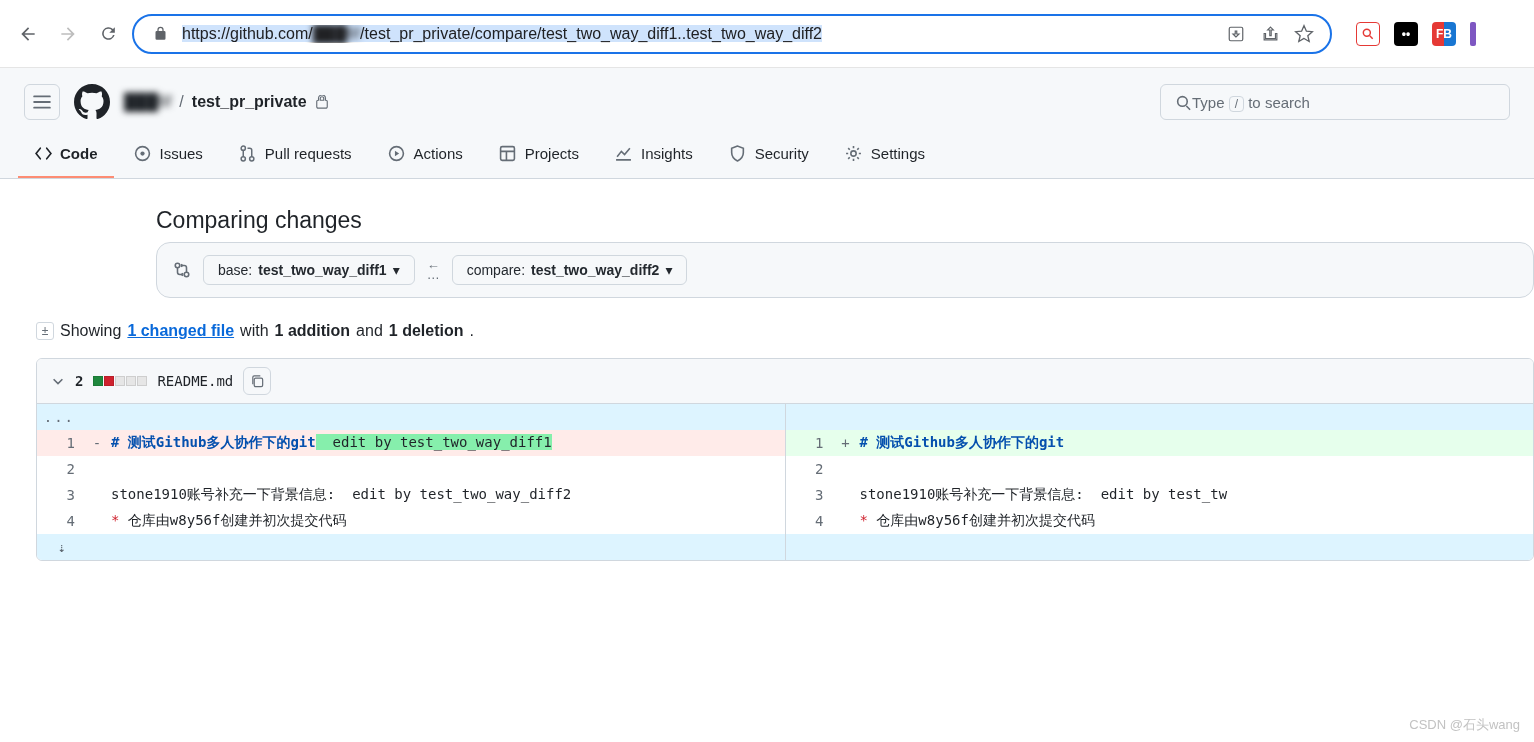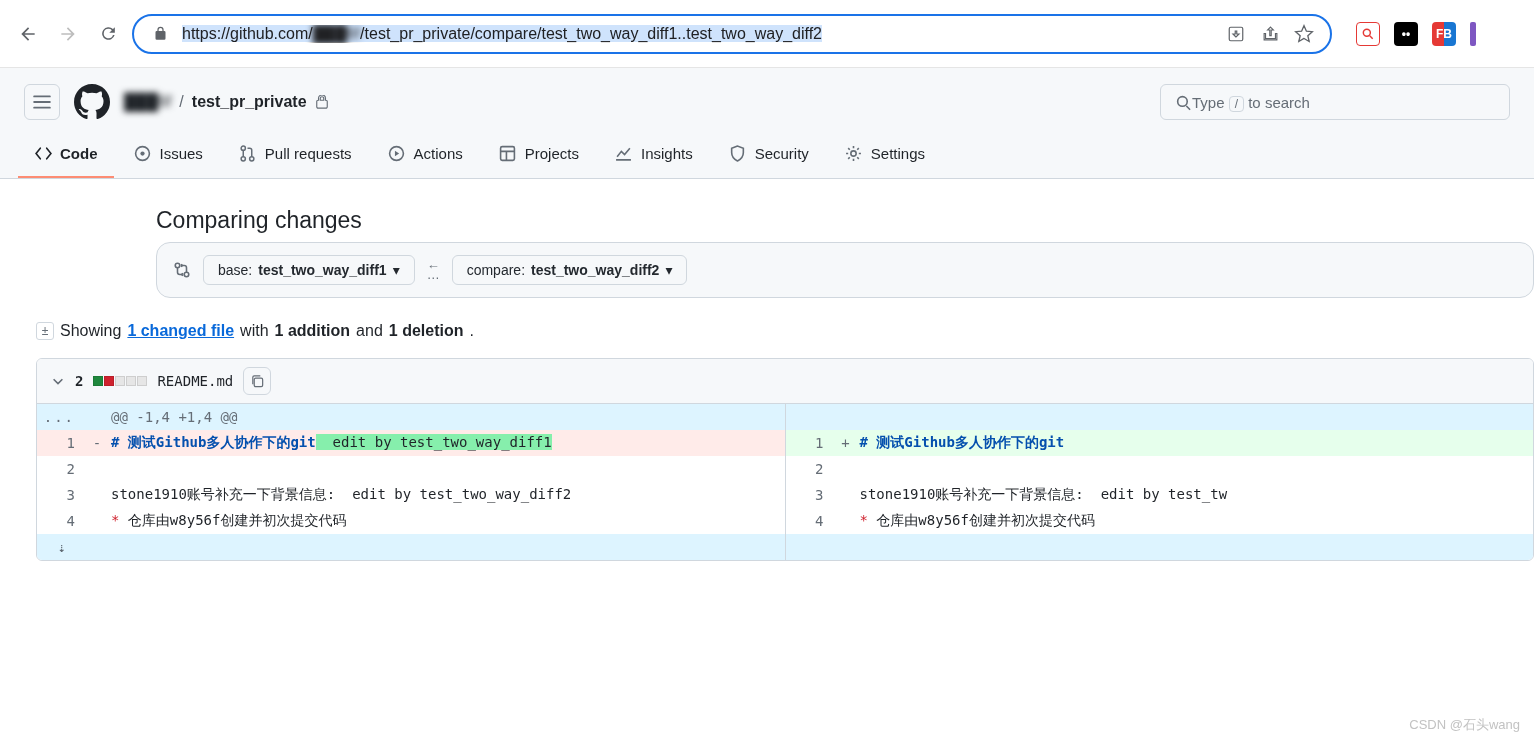--- a/index.html
+++ b/index.html
@@ -310,21 +310,20 @@
           </svg>
         </button>
     </div>
 
     <div class="diff-body">
 
       <div class="diff-side left">
         <div class="drow hunk">
           <div class="lnum hunk-dots">...</div>
             <div class="lmark"></div>
-          <div class="ltxt" style="color:#656d76">@@ -1,4 +1,4 @@</div>
         </div>
         <div class="drow deleted">
           <div class="lnum">1</div>
             <div class="lmark">-</div>
           <div class="ltxt"><span class="md-h"># 测试Github多人协作下的git</span><span class="hl-del">  edit by test_two_way_diff1</span></div>
         </div>
         <div class="drow">
           <div class="lnum">2</div>
             <div class="lmark"></div>
             <div class="ltxt"></div>

